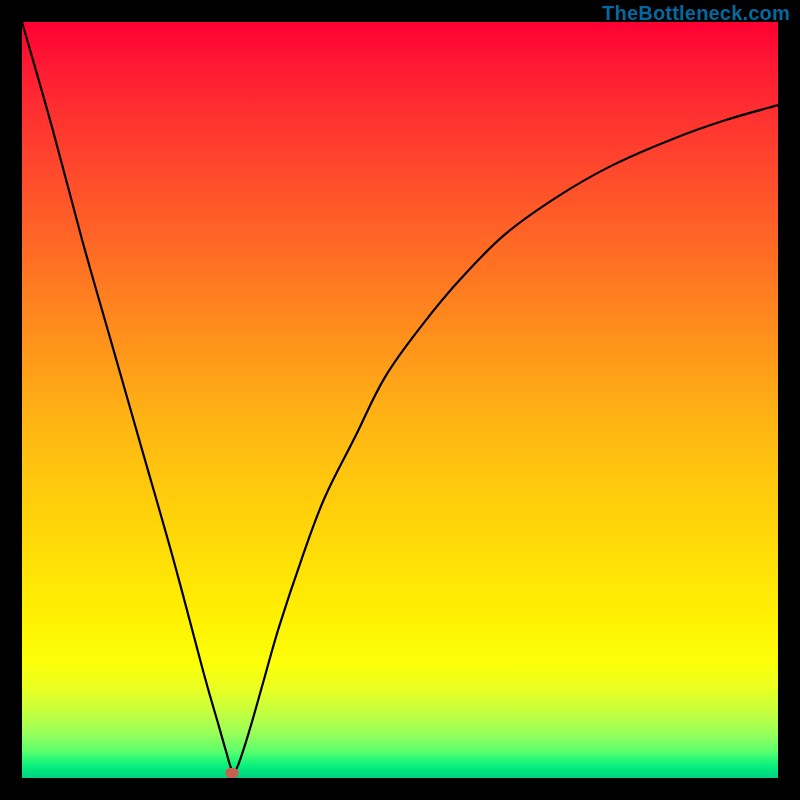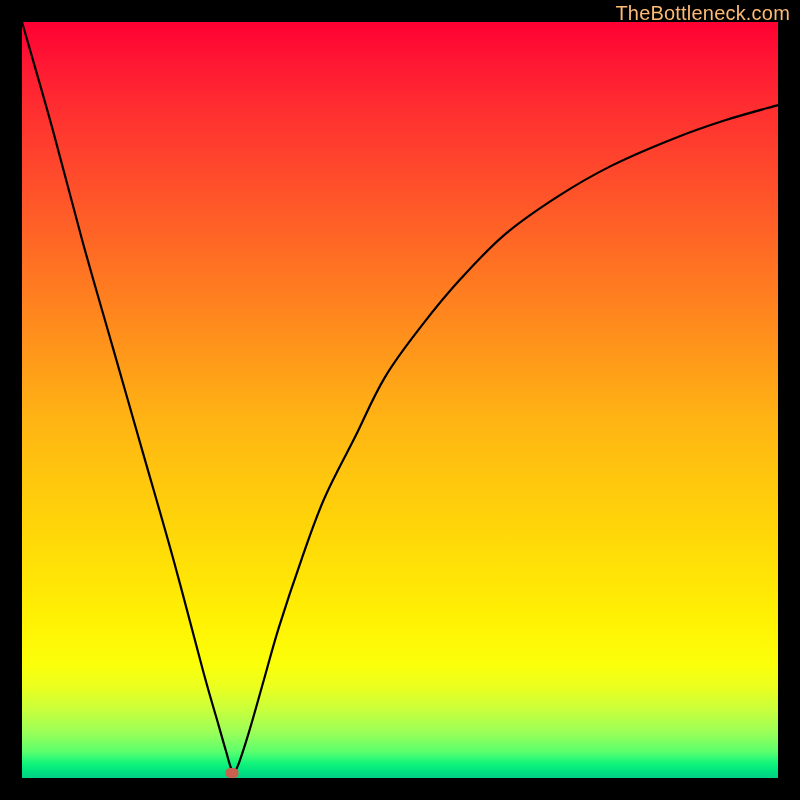--- a/index.html
+++ b/index.html
@@ -60,23 +60,23 @@
     width: 13px;
     height: 10px;
     border-radius: 5px / 4px;
     background: #c7604f;
     transform: translate(-50%, -50%);
   }
   .watermark {
     position: absolute;
     top: 2px;
     right: 10px;
-    color: #fdba74;
+    color: #0369a1;
     font-size: 20px;
-    font-weight: 400;
+    font-weight: 700;
     letter-spacing: 0.2px;
   }
 </style>
 </head>
 <body>
 
 <div class="frame">
 
   <div class="plot">
 

